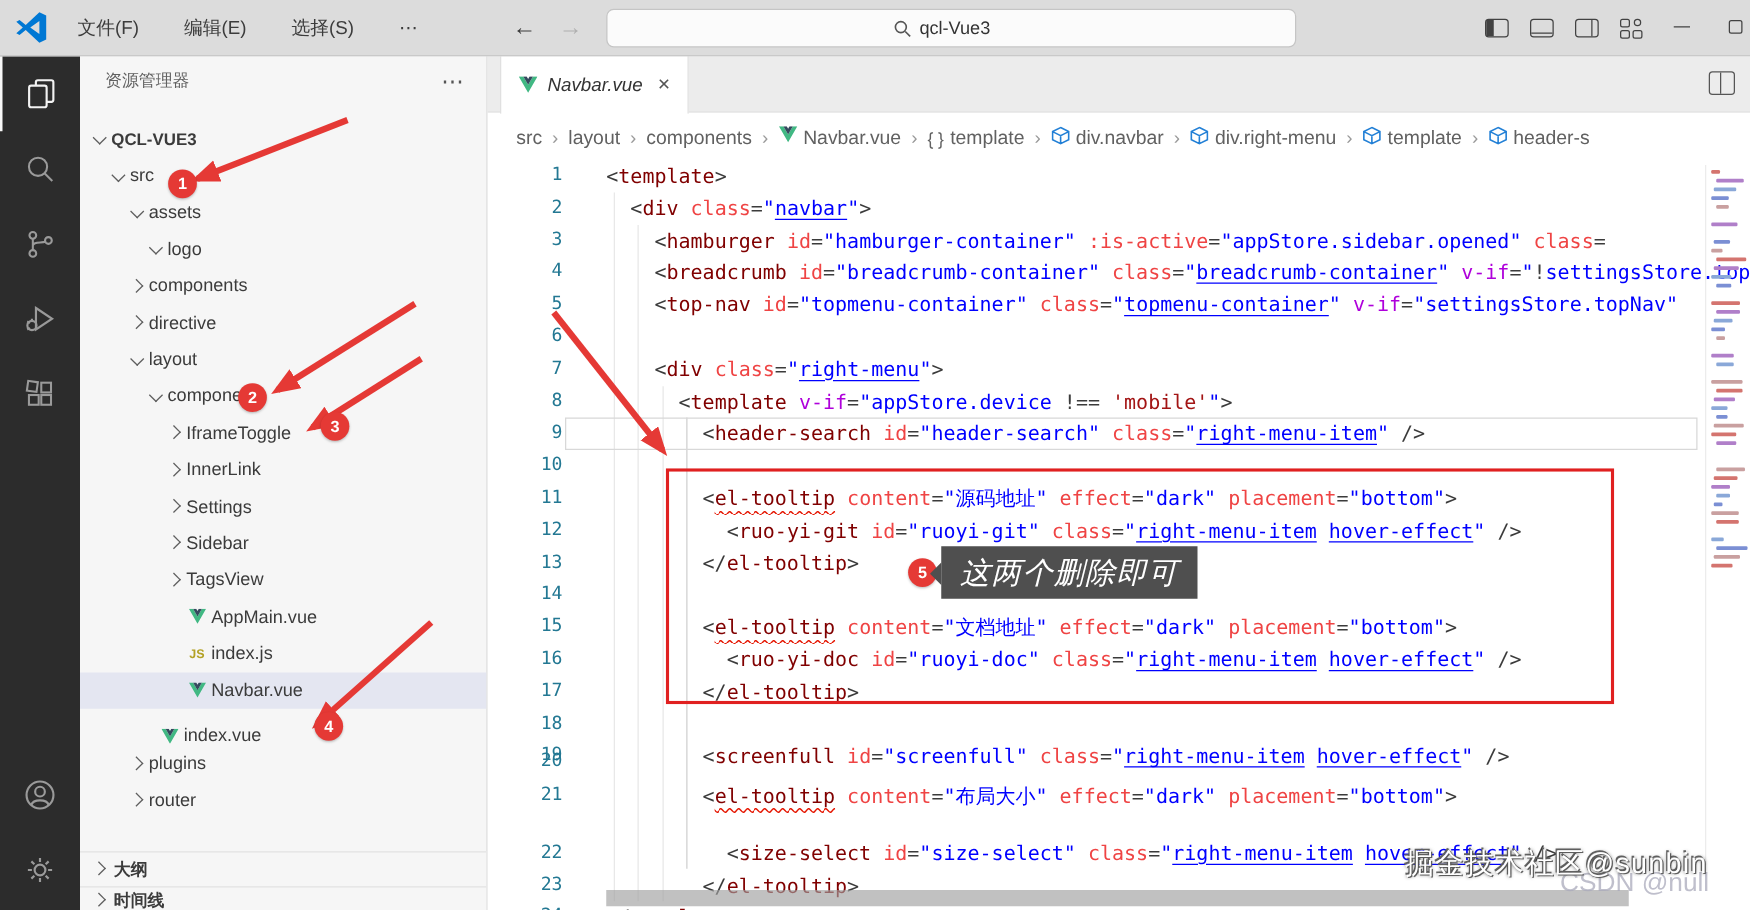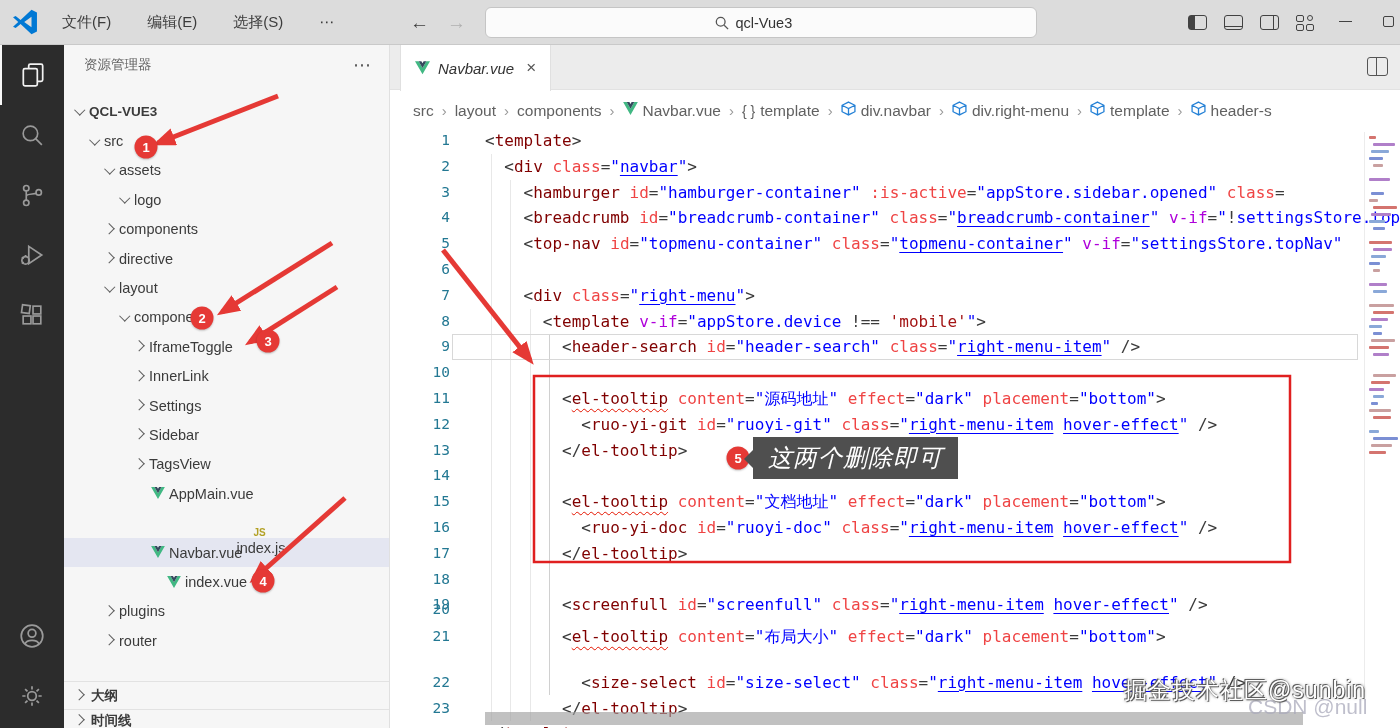--- a/index.html
+++ b/index.html
@@ -238,38 +238,38 @@
       <div class="trow" style="padding-left: 68px;">
         <span class="chev"></span>
         <span class="ficon">
           <svg width="14" height="12.6" viewBox="0 0 24 22">
             <path d="M0 0 L12 21 L24 0 L18.2 0 L12 10.8 L5.8 0 Z" fill="#41b883"></path>
             <path d="M5.8 0 L12 10.8 L18.2 0 L13.8 0 L12 3.2 L10.2 0 Z" fill="#35495e"></path>
           </svg>
         </span>
         <span>AppMain.vue</span>
       </div>
-      <div class="trow" style="padding-left: 68px; flex-direction: column;">
+      <div class="trow" style="padding-left: 68px;">
         <span class="chev"></span>
         <span class="ficon">
           <span class="jsicon">JS</span>
         </span>
         <span>index.js</span>
       </div>
       <div class="trow sel" style="padding-left: 68px;">
         <span class="chev"></span>
         <span class="ficon">
           <svg width="14" height="12.6" viewBox="0 0 24 22">
             <path d="M0 0 L12 21 L24 0 L18.2 0 L12 10.8 L5.8 0 Z" fill="#41b883"></path>
             <path d="M5.8 0 L12 10.8 L18.2 0 L13.8 0 L12 3.2 L10.2 0 Z" fill="#35495e"></path>
           </svg>
         </span>
         <span>Navbar.vue</span>
       </div>
-      <div class="trow" style="padding-left: 84px;">
+      <div class="trow" style="padding-left: 46px; align-items: flex-end;">
         <span class="chev"></span>
         <span class="ficon">
           <svg width="14" height="12.6" viewBox="0 0 24 22">
             <path d="M0 0 L12 21 L24 0 L18.2 0 L12 10.8 L5.8 0 Z" fill="#41b883"></path>
             <path d="M5.8 0 L12 10.8 L18.2 0 L13.8 0 L12 3.2 L10.2 0 Z" fill="#35495e"></path>
           </svg>
         </span>
         <span>index.vue</span>
       </div>
       <div class="trow" style="padding-left: 38px;">

